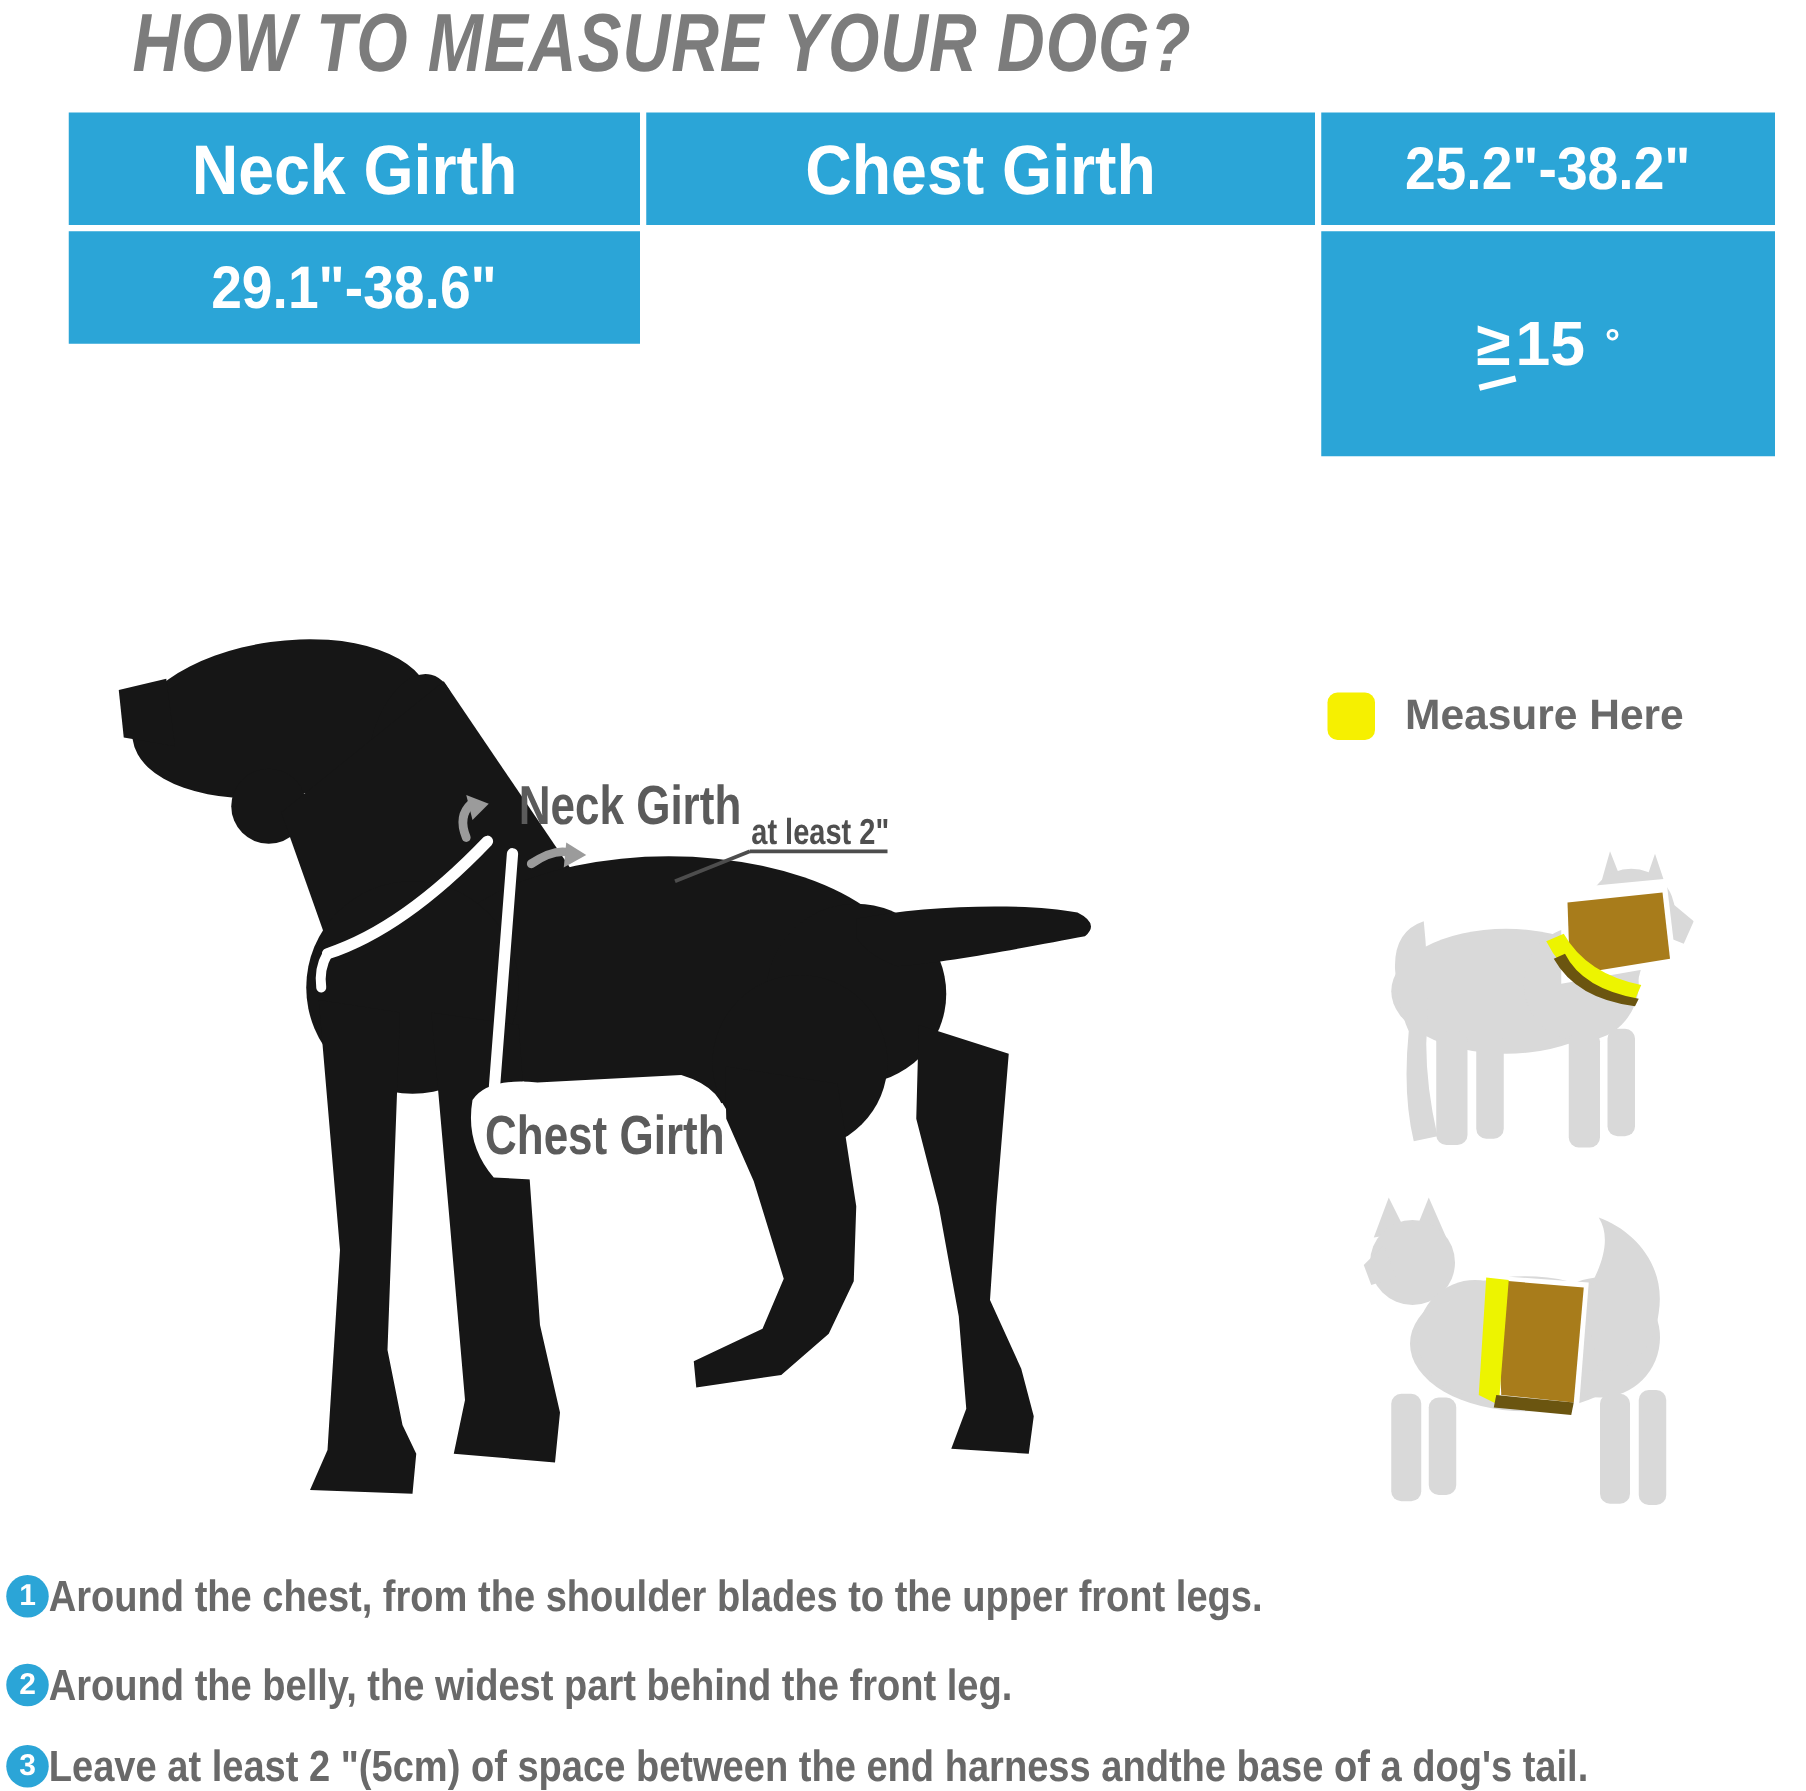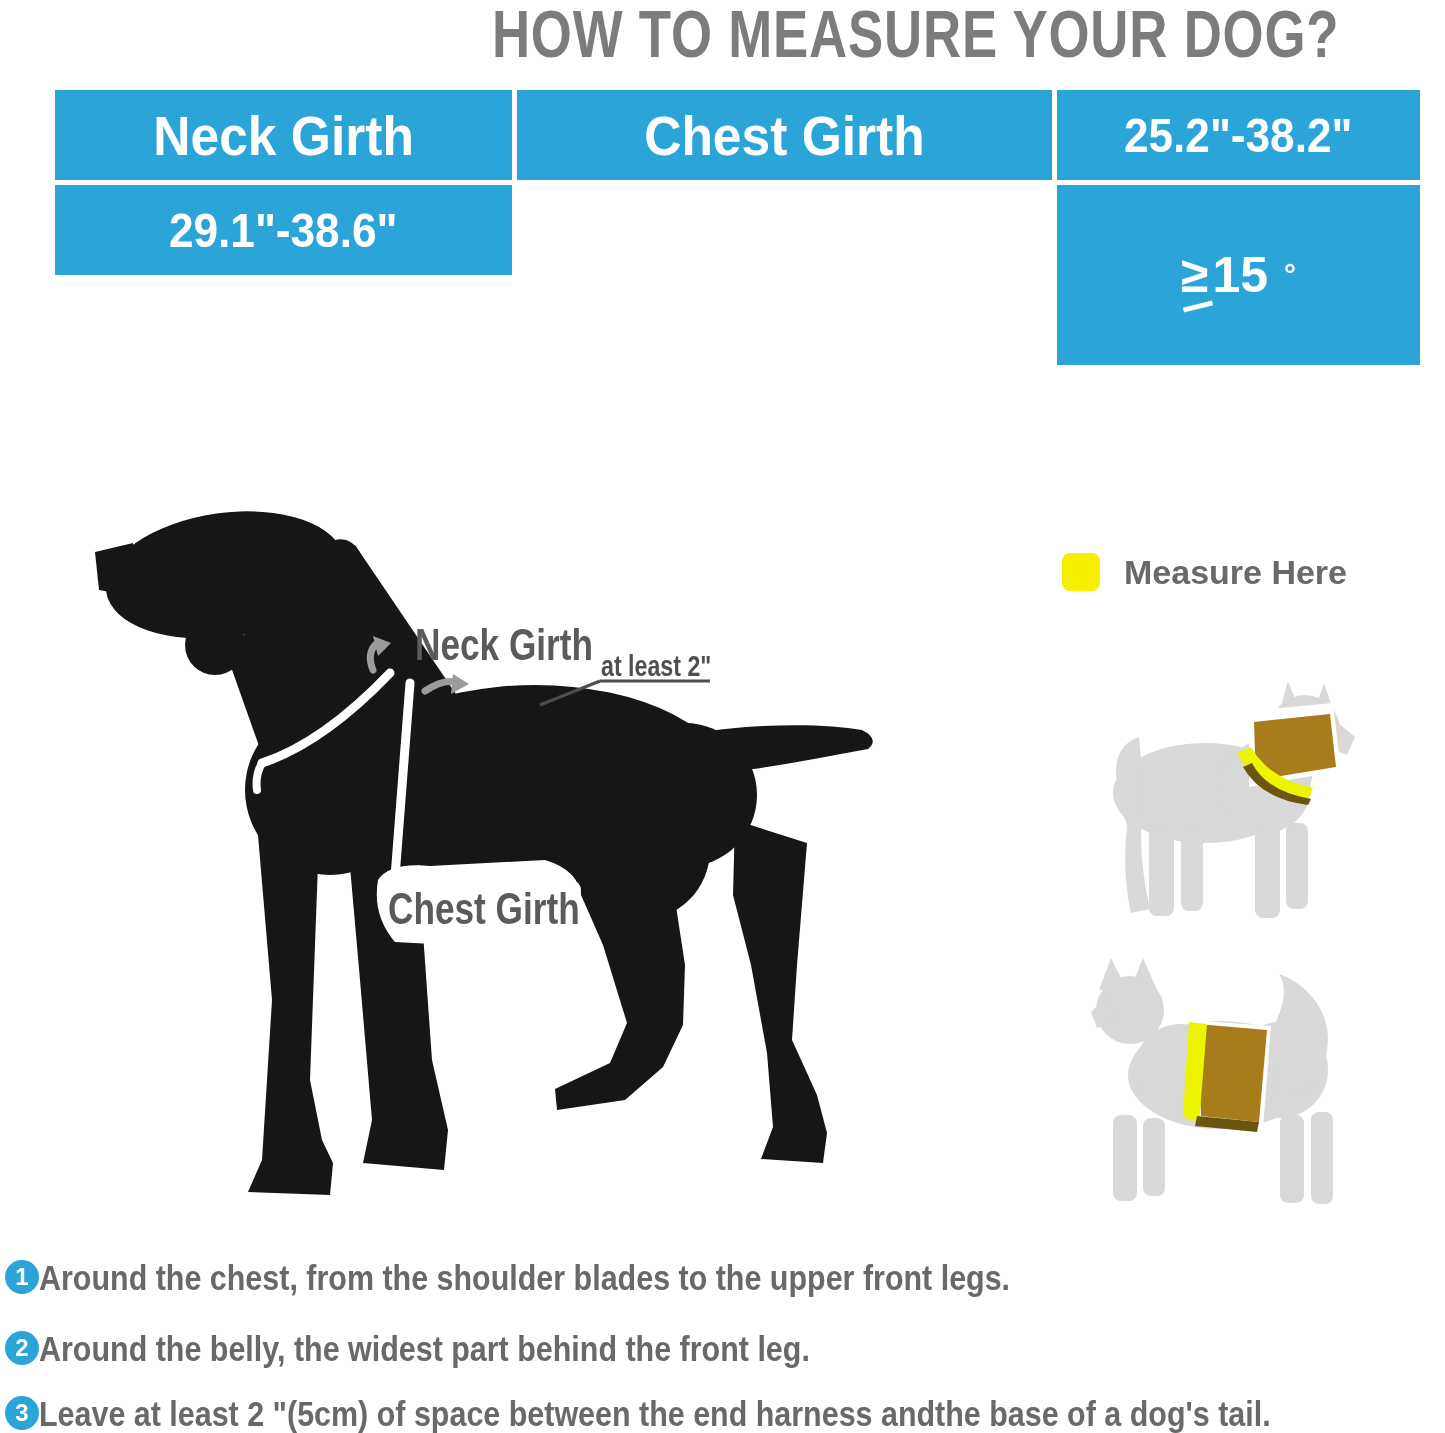--- a/index.html
+++ b/index.html
@@ -1,21 +1,21 @@
 <!DOCTYPE html>
 <html style="--accent-blue: #2BA5D7; --title-gray: #7C7C7C; --label-gray: #5B5B5B; --legend-yellow: #F6F000; --legend-brown: #A67D1F; --dog-black: #161616; --dog-gray: #D9D9D9; --band-brown: #A87C1B; --band-yellow: #EDF400;"><head>
 <meta charset="utf-8">
 <style>
   html,body{margin:0;padding:0;background:#fff;}
   .canvas{
     position:relative; width:1445px; height:1433px; background:#fff;
     overflow:hidden; font-family:"Liberation Sans", sans-serif; font-weight:bold;
   }
   
-  .title-wrap{position:absolute;left:0;top:0;width:100%;text-align:right;}
+  .title-wrap{position:absolute;left:0;top:0;width:100%;text-align:left;font-style:italic;}
   .title{
     display:inline-block;margin:0;font-size:66px;line-height:68px;
     color:var(--title-gray,#7c7c7c);letter-spacing:1px;
     transform:scaleX(0.80);transform-origin:center top;white-space:nowrap;
   }
   
   .size-table{
     position:absolute;left:55px;top:90px;width:1365px;
     display:grid;grid-template-columns:457px 535px 363px;
     grid-template-rows:90px 90px 85px;gap:5px;
@@ -36,21 +36,21 @@
   .bl-num{margin-left:4px;}
   
   .diag-label{
     position:absolute;color:var(--label-gray,#5b5b5b);white-space:nowrap;
     transform:scaleX(0.80);transform-origin:left top;
   }
   .neck-label{left:415px;top:620px;font-size:44px;}
   .chest-label{left:388px;top:884px;font-size:44px;}
   .atleast-label{left:601px;top:650px;font-size:29px;color:#4f4f4f;}
   
-  .legend-item{position:absolute;display:flex;align-items:flex-start;}
+  .legend-item{position:absolute;display:flex;align-items:center;}
   .swatch{width:38px;height:38px;border-radius:8px;flex-shrink:0;}
   .swatch.yellow{background:var(--legend-yellow,#F6F000);}
   .swatch.brown{background:var(--legend-brown,#A67D1F);}
   .legend-text{
     margin-left:24px;font-size:34px;color:#696969;white-space:nowrap;
   }
   
   .instr{
     position:absolute;left:5px;display:flex;align-items:flex-start;white-space:nowrap;
   }

